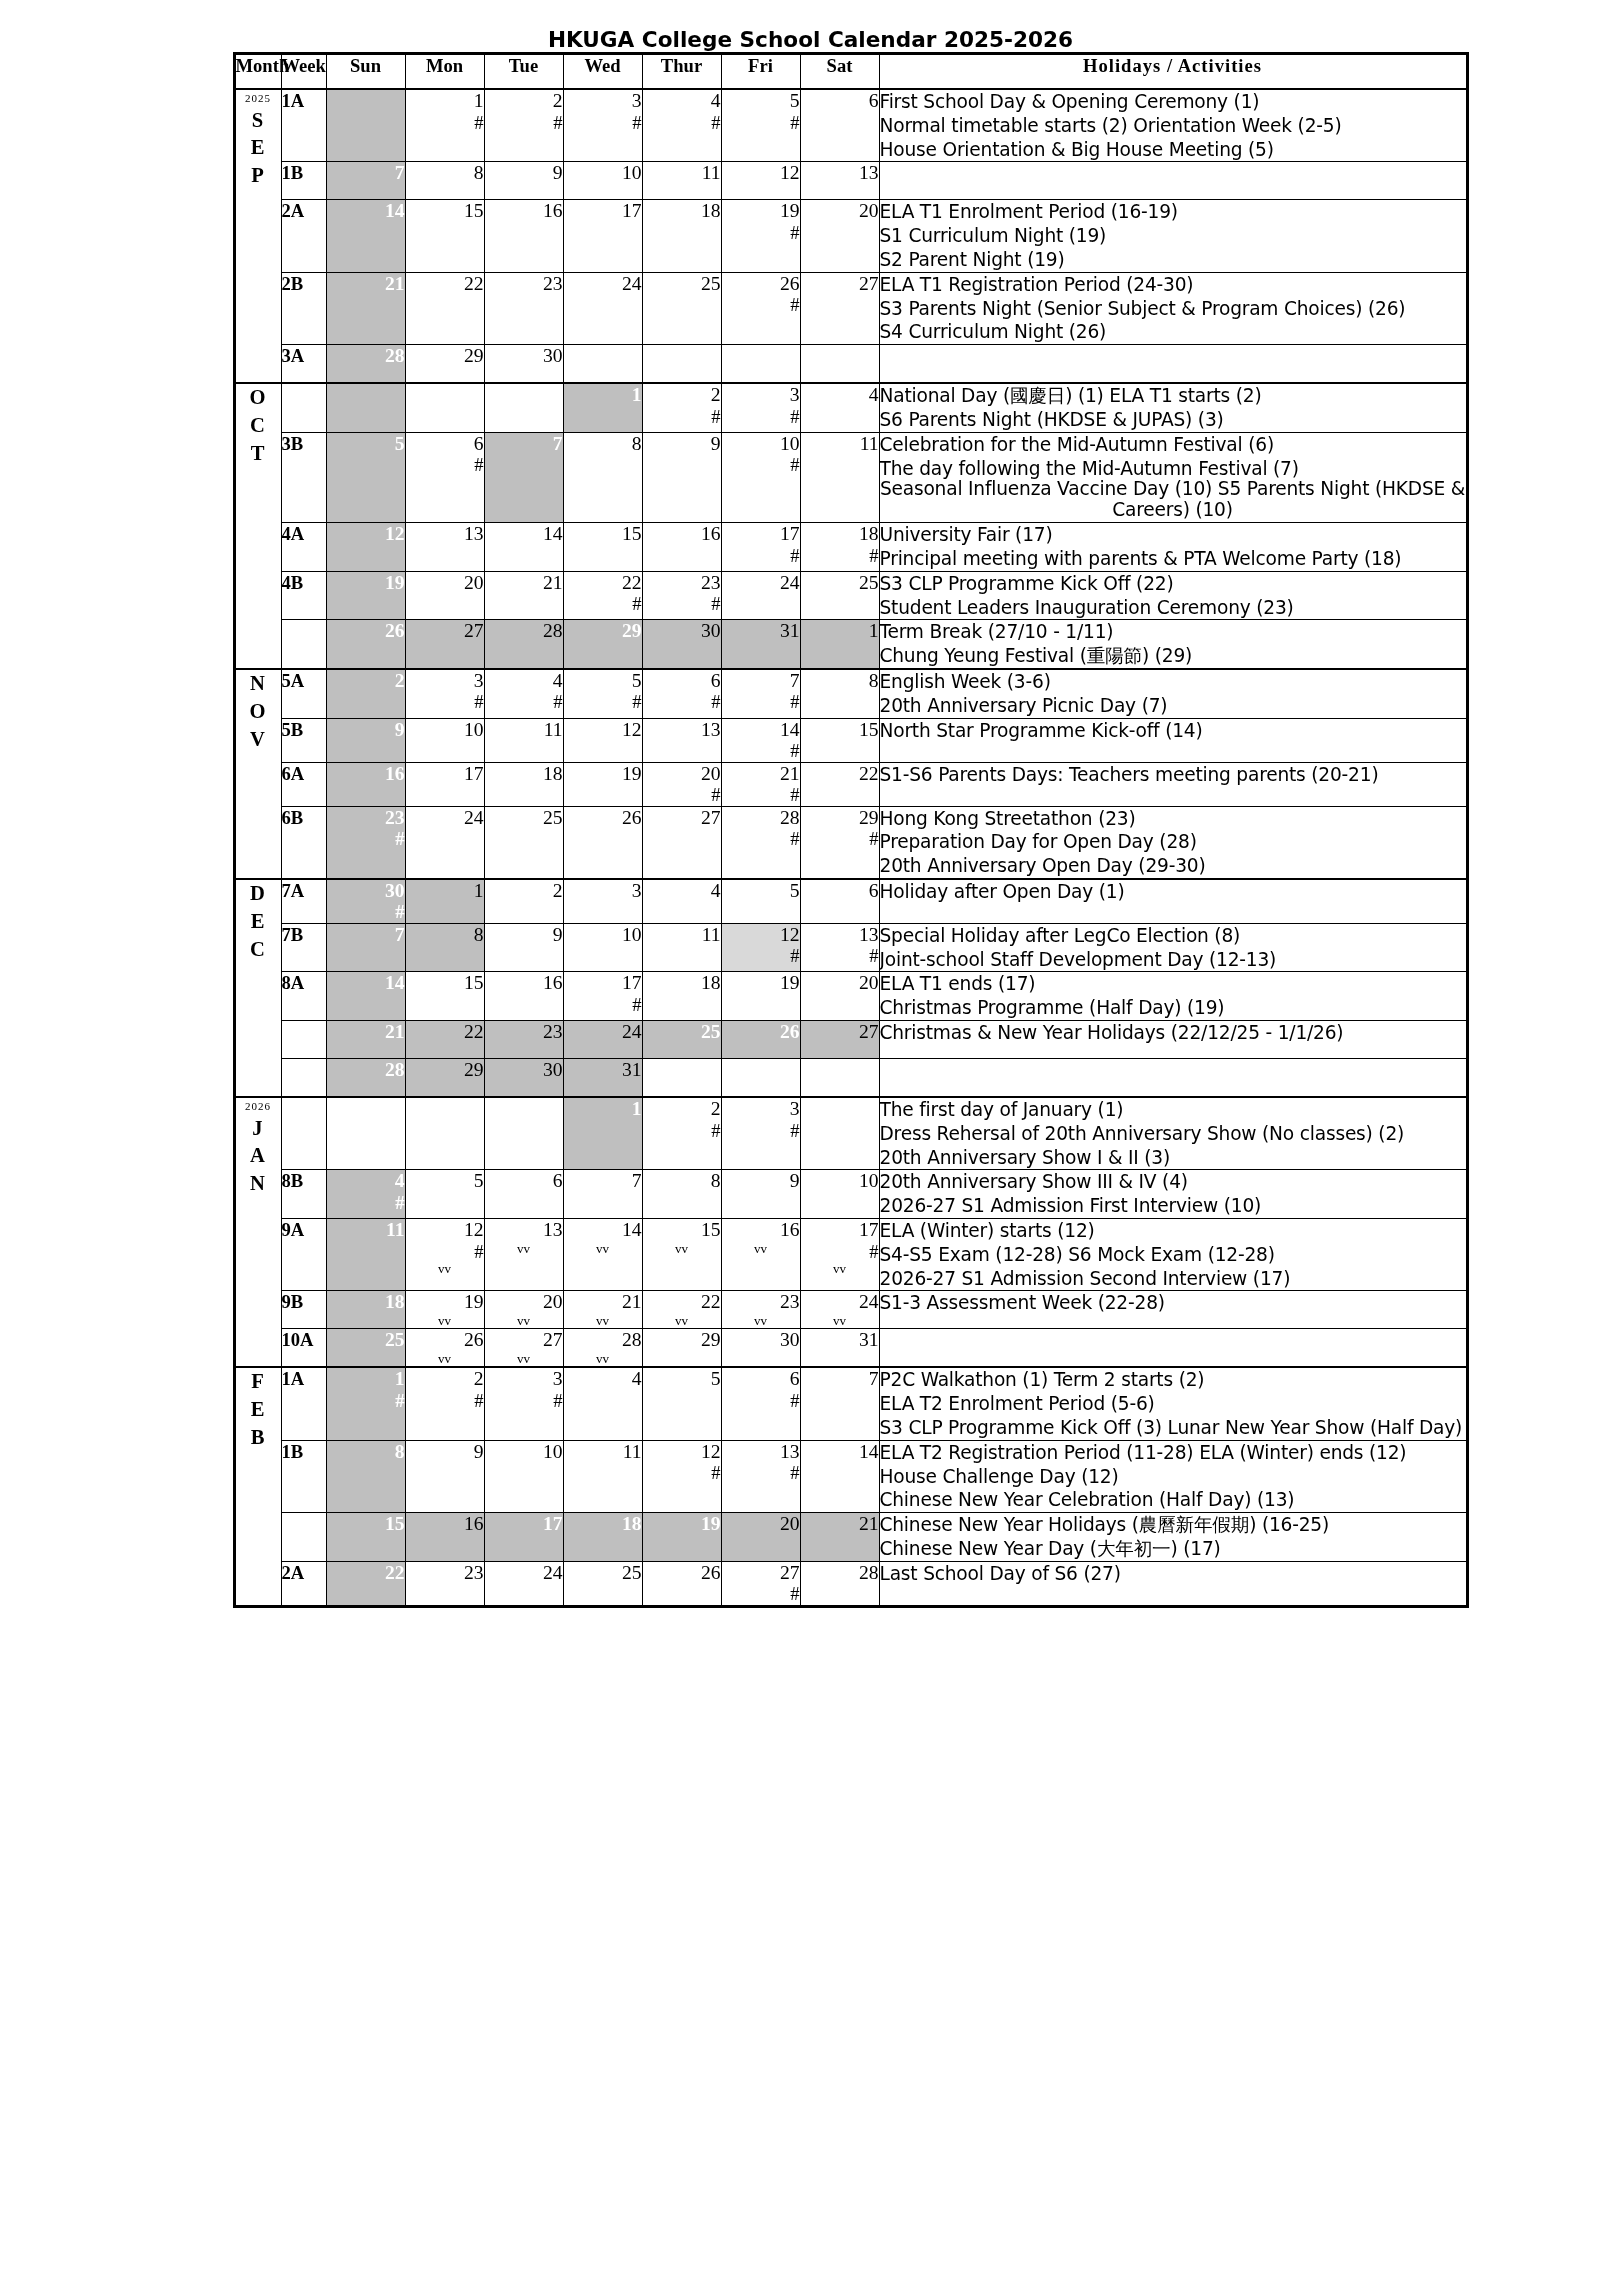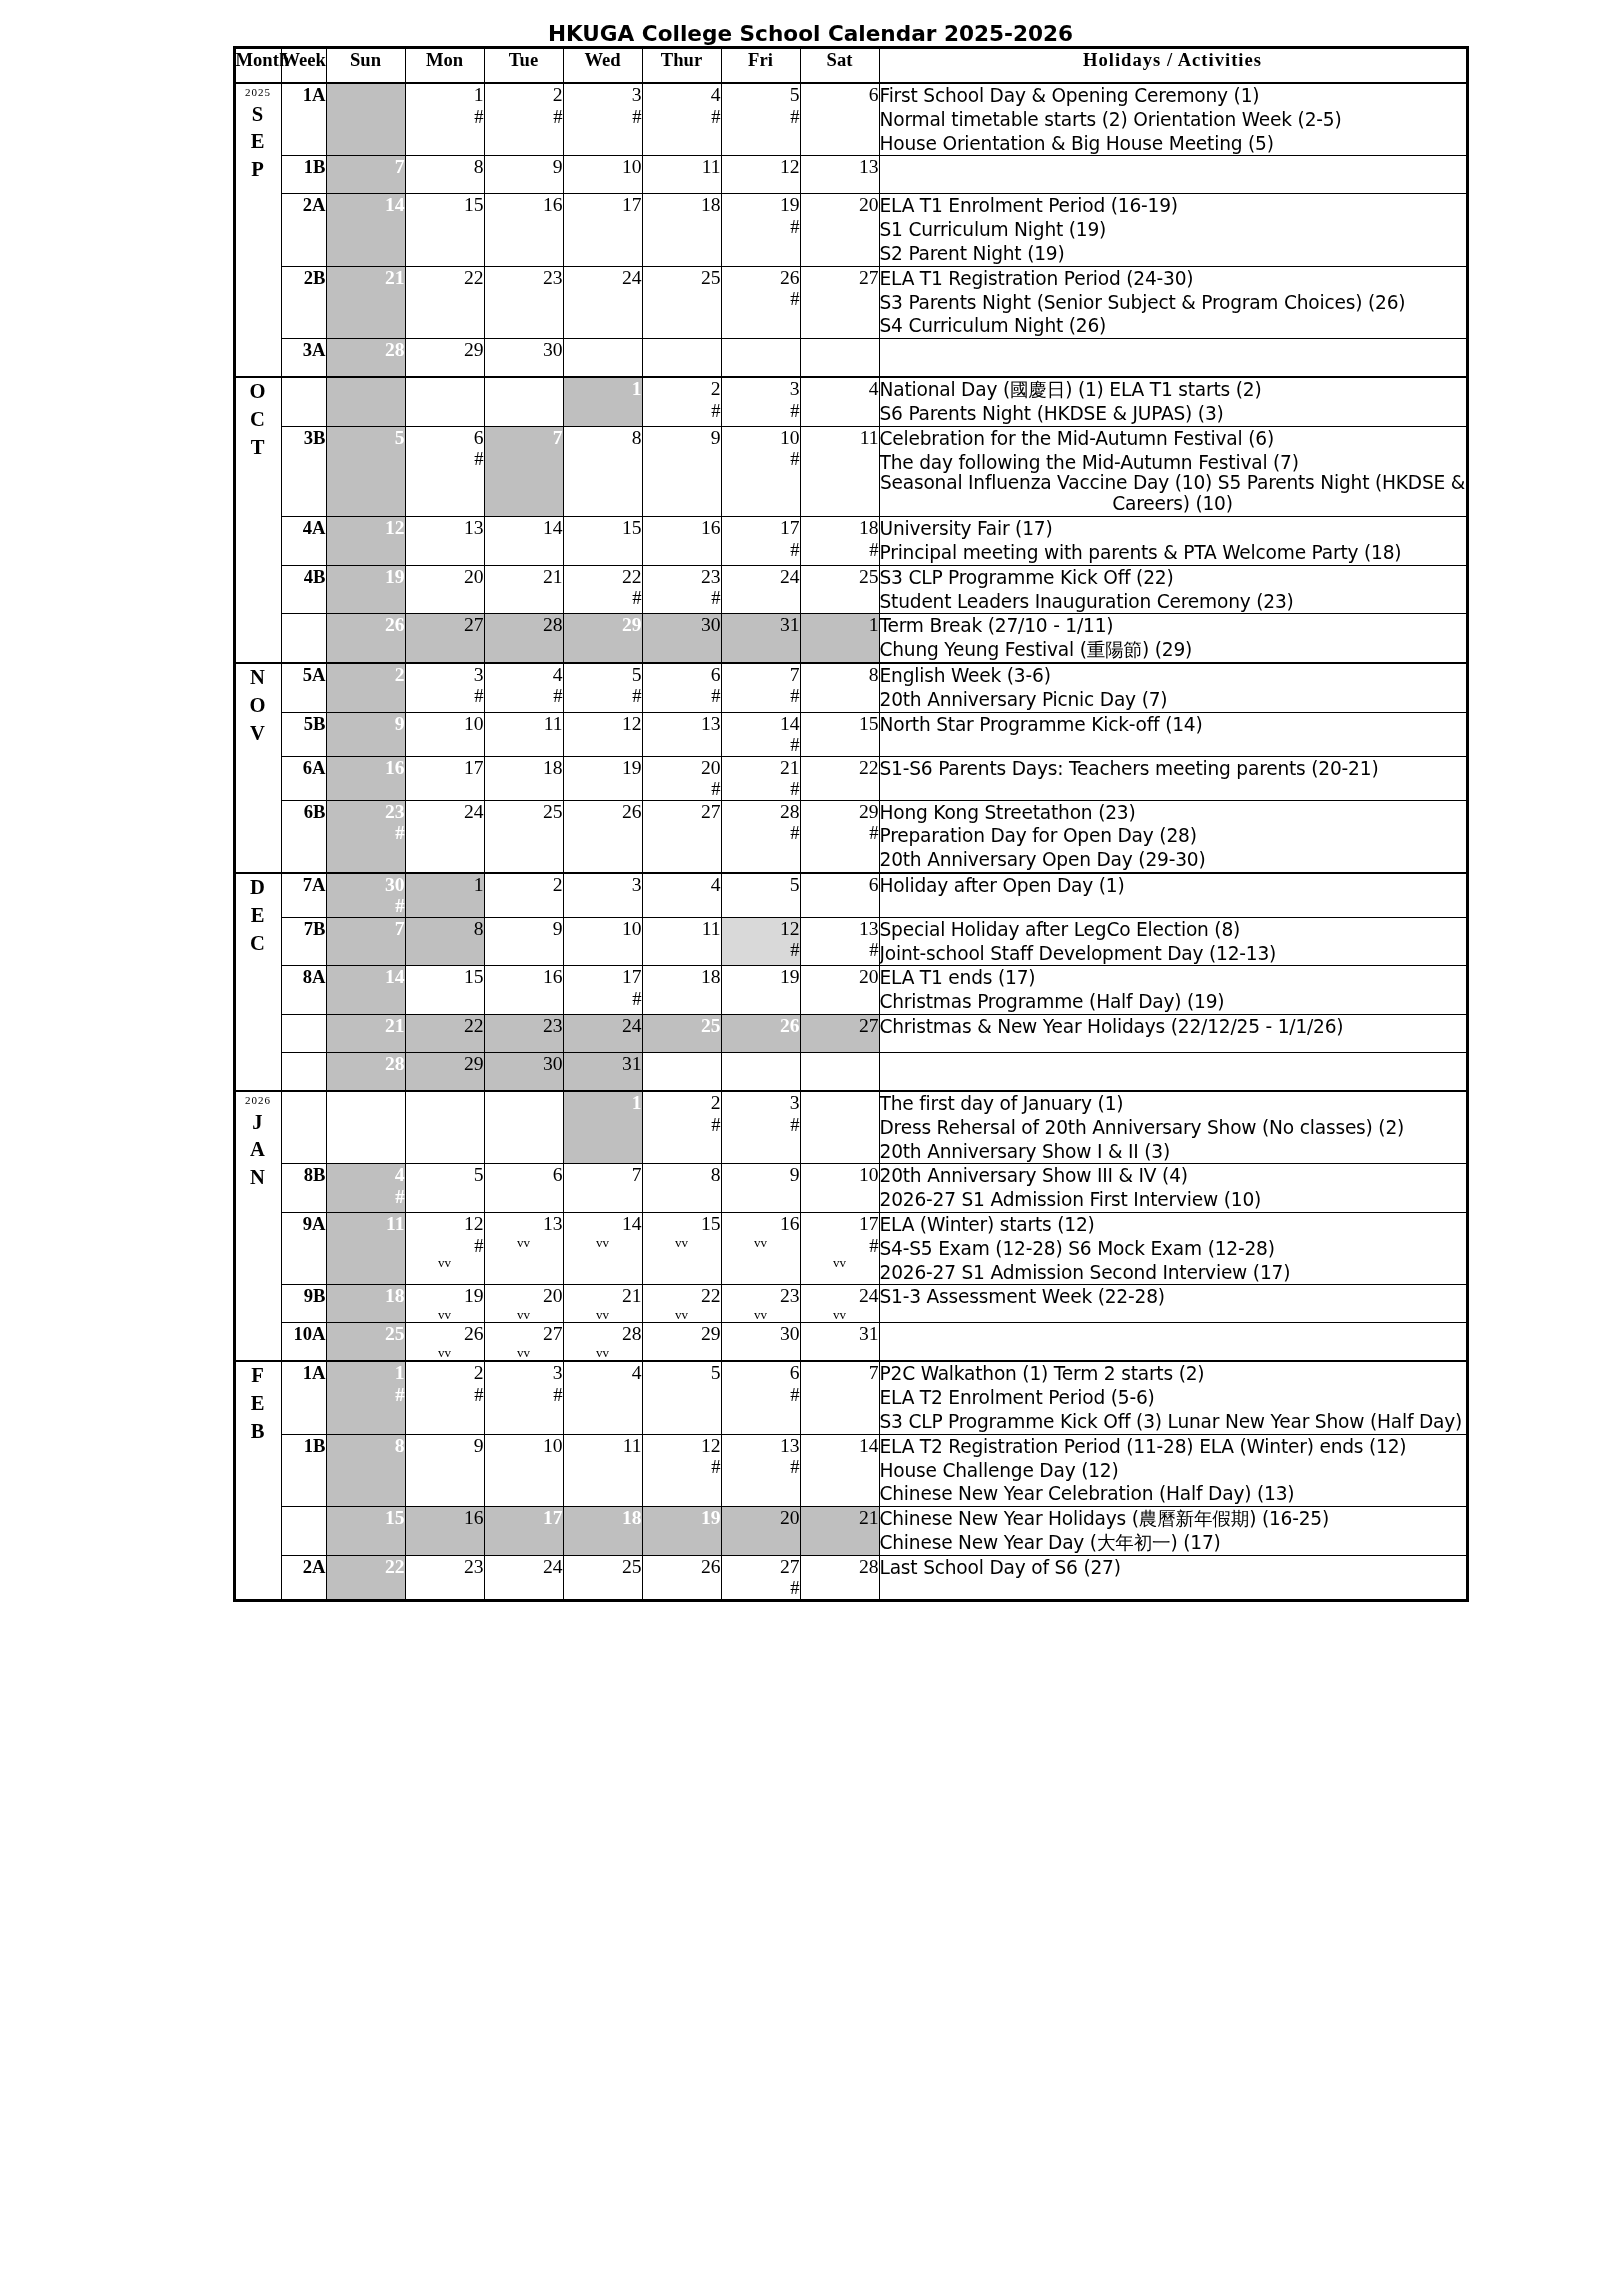--- a/index.html
+++ b/index.html
@@ -13,21 +13,21 @@
     font-family: "Liberation Serif", "DejaVu Serif", serif;
     position: relative;
     overflow: hidden;
   }
   #page-title {
     text-align: center;
     font-family: "DejaVu Sans", "Liberation Sans", sans-serif;
     font-size: 21.6px;
     font-weight: bold;
     color: #000;
-    padding-top: 21px;
+    padding-top: 27px;
     letter-spacing: 0px;
   }
   .cal-wrap {
     margin: 0 auto;
     width: 1215px;
     padding-left: 59px;
     box-sizing: content-box;
   }
   table.cal {
     border-collapse: collapse;
@@ -82,21 +82,21 @@
   td.month-cell .mletters {
     display: block;
     font-size: 20.6px;
     font-weight: bold;
   }
   td.month-cell .mletters span { display: block; line-height: 1.35; }
 
   
   td.week-cell {
     background: #FFFF99;
-    text-align: right;
+    text-align: left;
     vertical-align: middle;
     font-size: 13.7px;
     font-weight: bold;
     margin-left: 8px;
   }
 
   
   td.day {
     position: relative;
     text-align: right;

